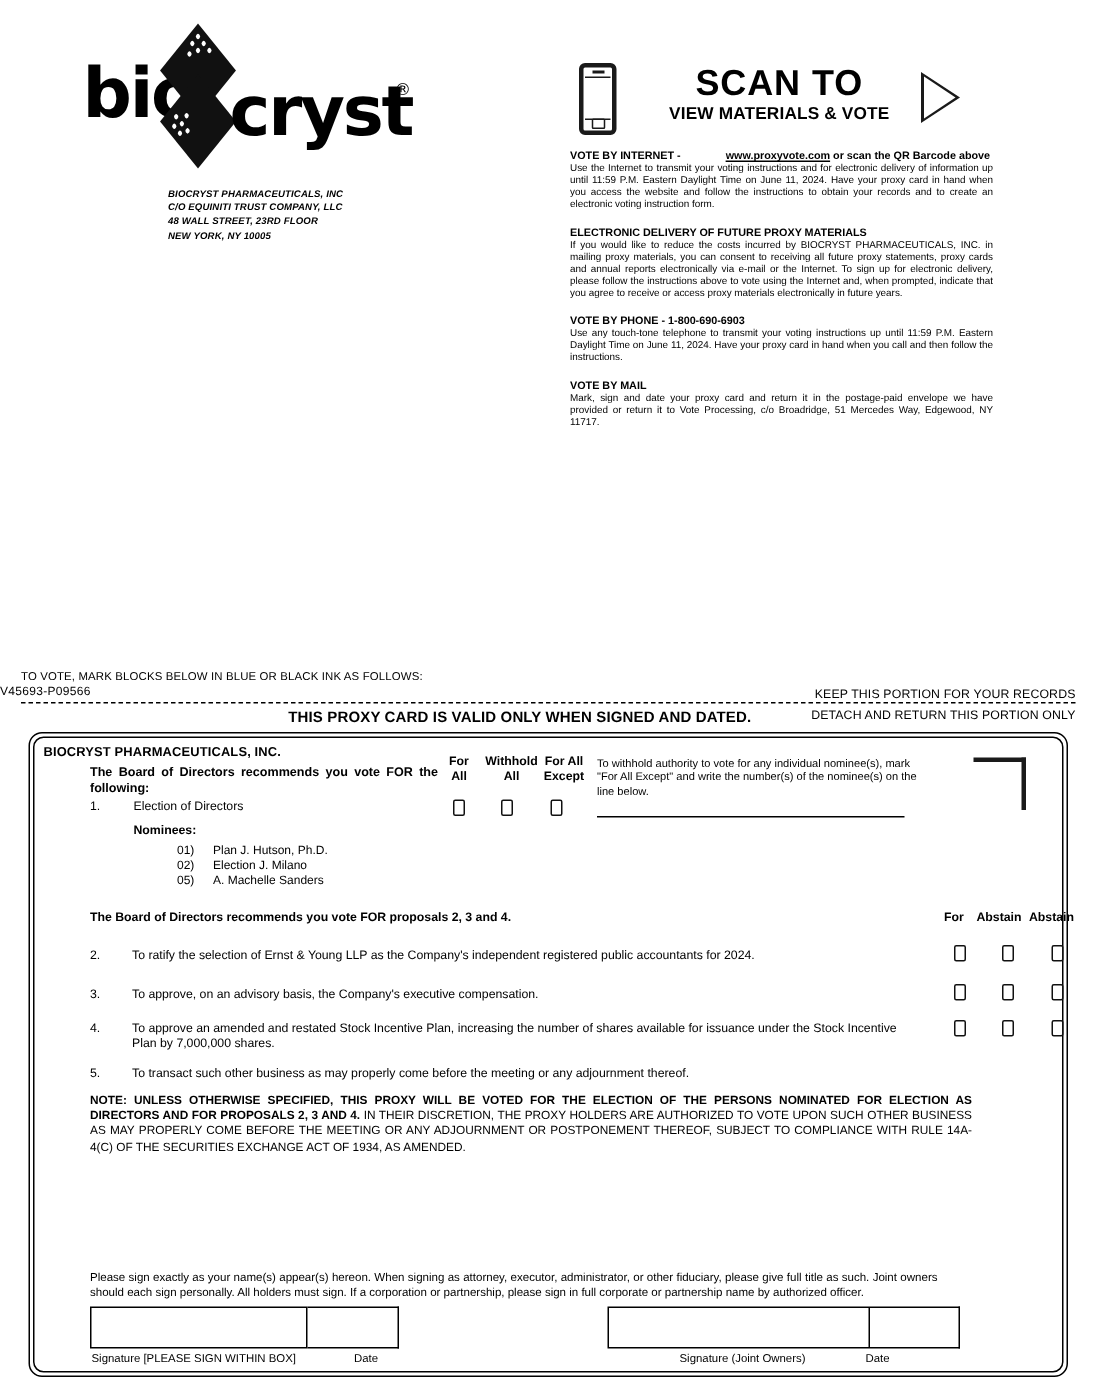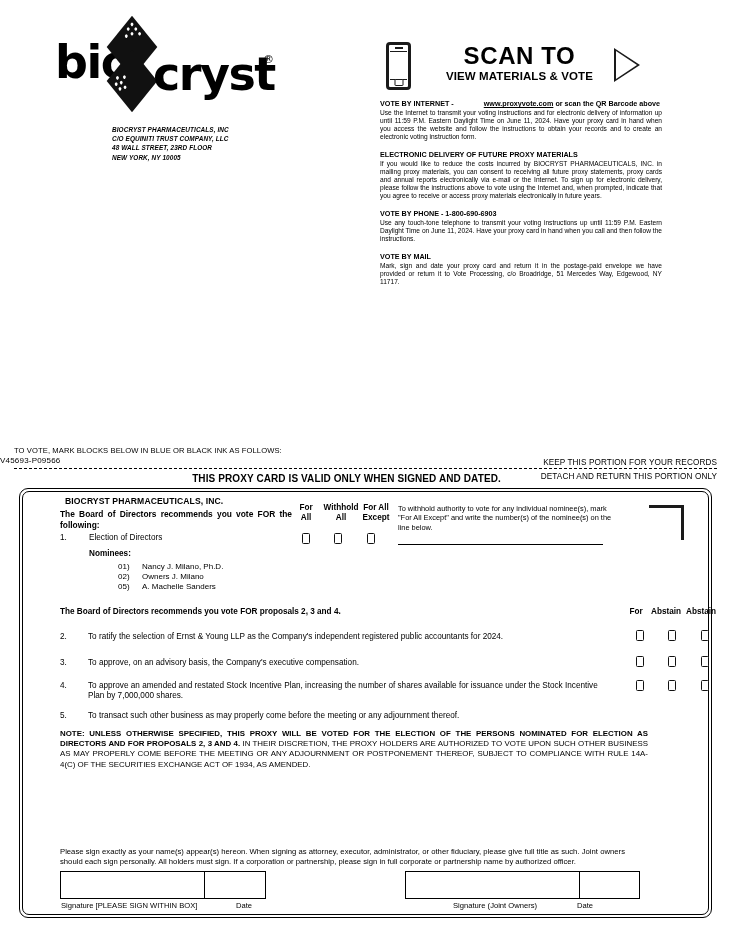--- a/index.html
+++ b/index.html
@@ -155,21 +155,21 @@
   }
   #corner-bracket {
     position: absolute; right: 27px; top: 16px;
     width: 32px; height: 32px;
     border-top: 3px solid #1a1a1a;
     border-right: 3px solid #1a1a1a;
   }
 
   #card-company {
     position: absolute; left: 9px; top: 7px;
-    font-size: 8.6px; font-weight: bold; letter-spacing: 0.1px; margin-left: 36px;
+    font-size: 8.6px; font-weight: bold; letter-spacing: 0.1px;
   }
   #rec1 {
     position: absolute; left: 40px; top: 20px; width: 232px;
     font-size: 8.4px; font-weight: bold; line-height: 11px;
     text-align: justify;
   }
   #item1 {
     position: absolute; left: 40px; top: 44px;
     font-size: 8.2px;
   }
@@ -353,22 +353,22 @@
   <div id="card-company">BIOCRYST PHARMACEUTICALS, INC.</div>
   <div id="rec1">The Board of Directors recommends you vote FOR the following:</div>
 
   <div id="item1">
     <span id="item1-num">1.</span>
     <span id="item1-label">Election of Directors</span>
   </div>
 
   <div id="nominees-head">Nominees:</div>
   <div id="nominees-list">
-    <div class="nom-row"><span class="nom-num">01)</span><span>Nancy J. Milano, Ph.D.</span></div>
-    <div class="nom-row"><span class="nom-num">02)</span><span>Owners J. Milano</span></div>
+    <div class="nom-row"><span class="nom-num">01)</span><span>Plan J. Hutson, Ph.D.</span></div>
+    <div class="nom-row"><span class="nom-num">02)</span><span>Election J. Milano</span></div>
     <div class="nom-row"><span class="nom-num">05)</span><span>A. Machelle Sanders</span></div>
   </div>
 
   <div class="colhead-1" id="ch-forall">For<br>All</div>
   <div class="colhead-1" id="ch-withhold">Withhold<br>All</div>
   <div class="colhead-1" id="ch-except">For All<br>Except</div>
 
   <div class="cbox" id="cb1-a"></div>
   <div class="cbox" id="cb1-b"></div>
   <div class="cbox" id="cb1-c"></div>

